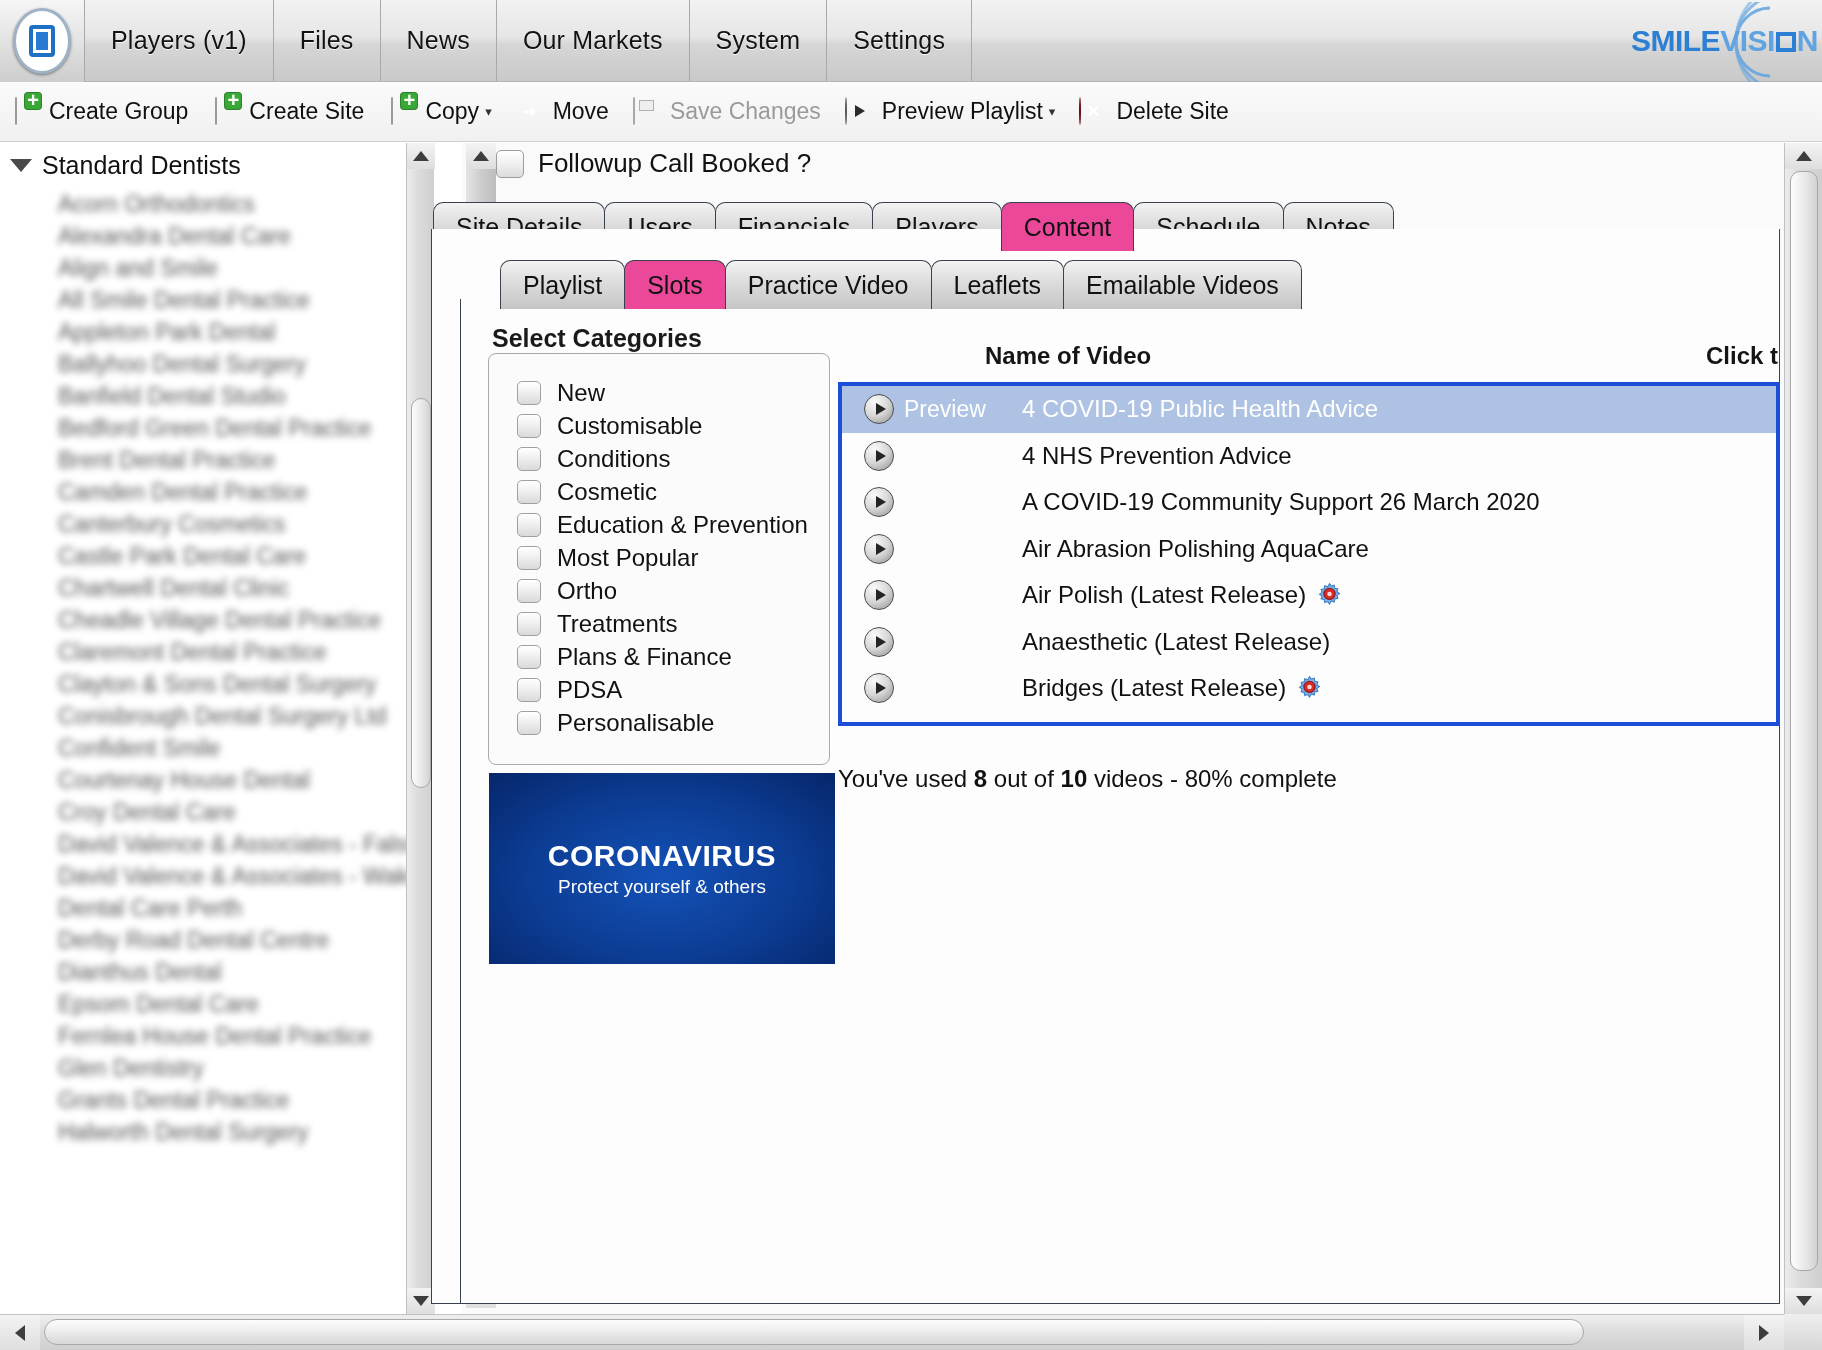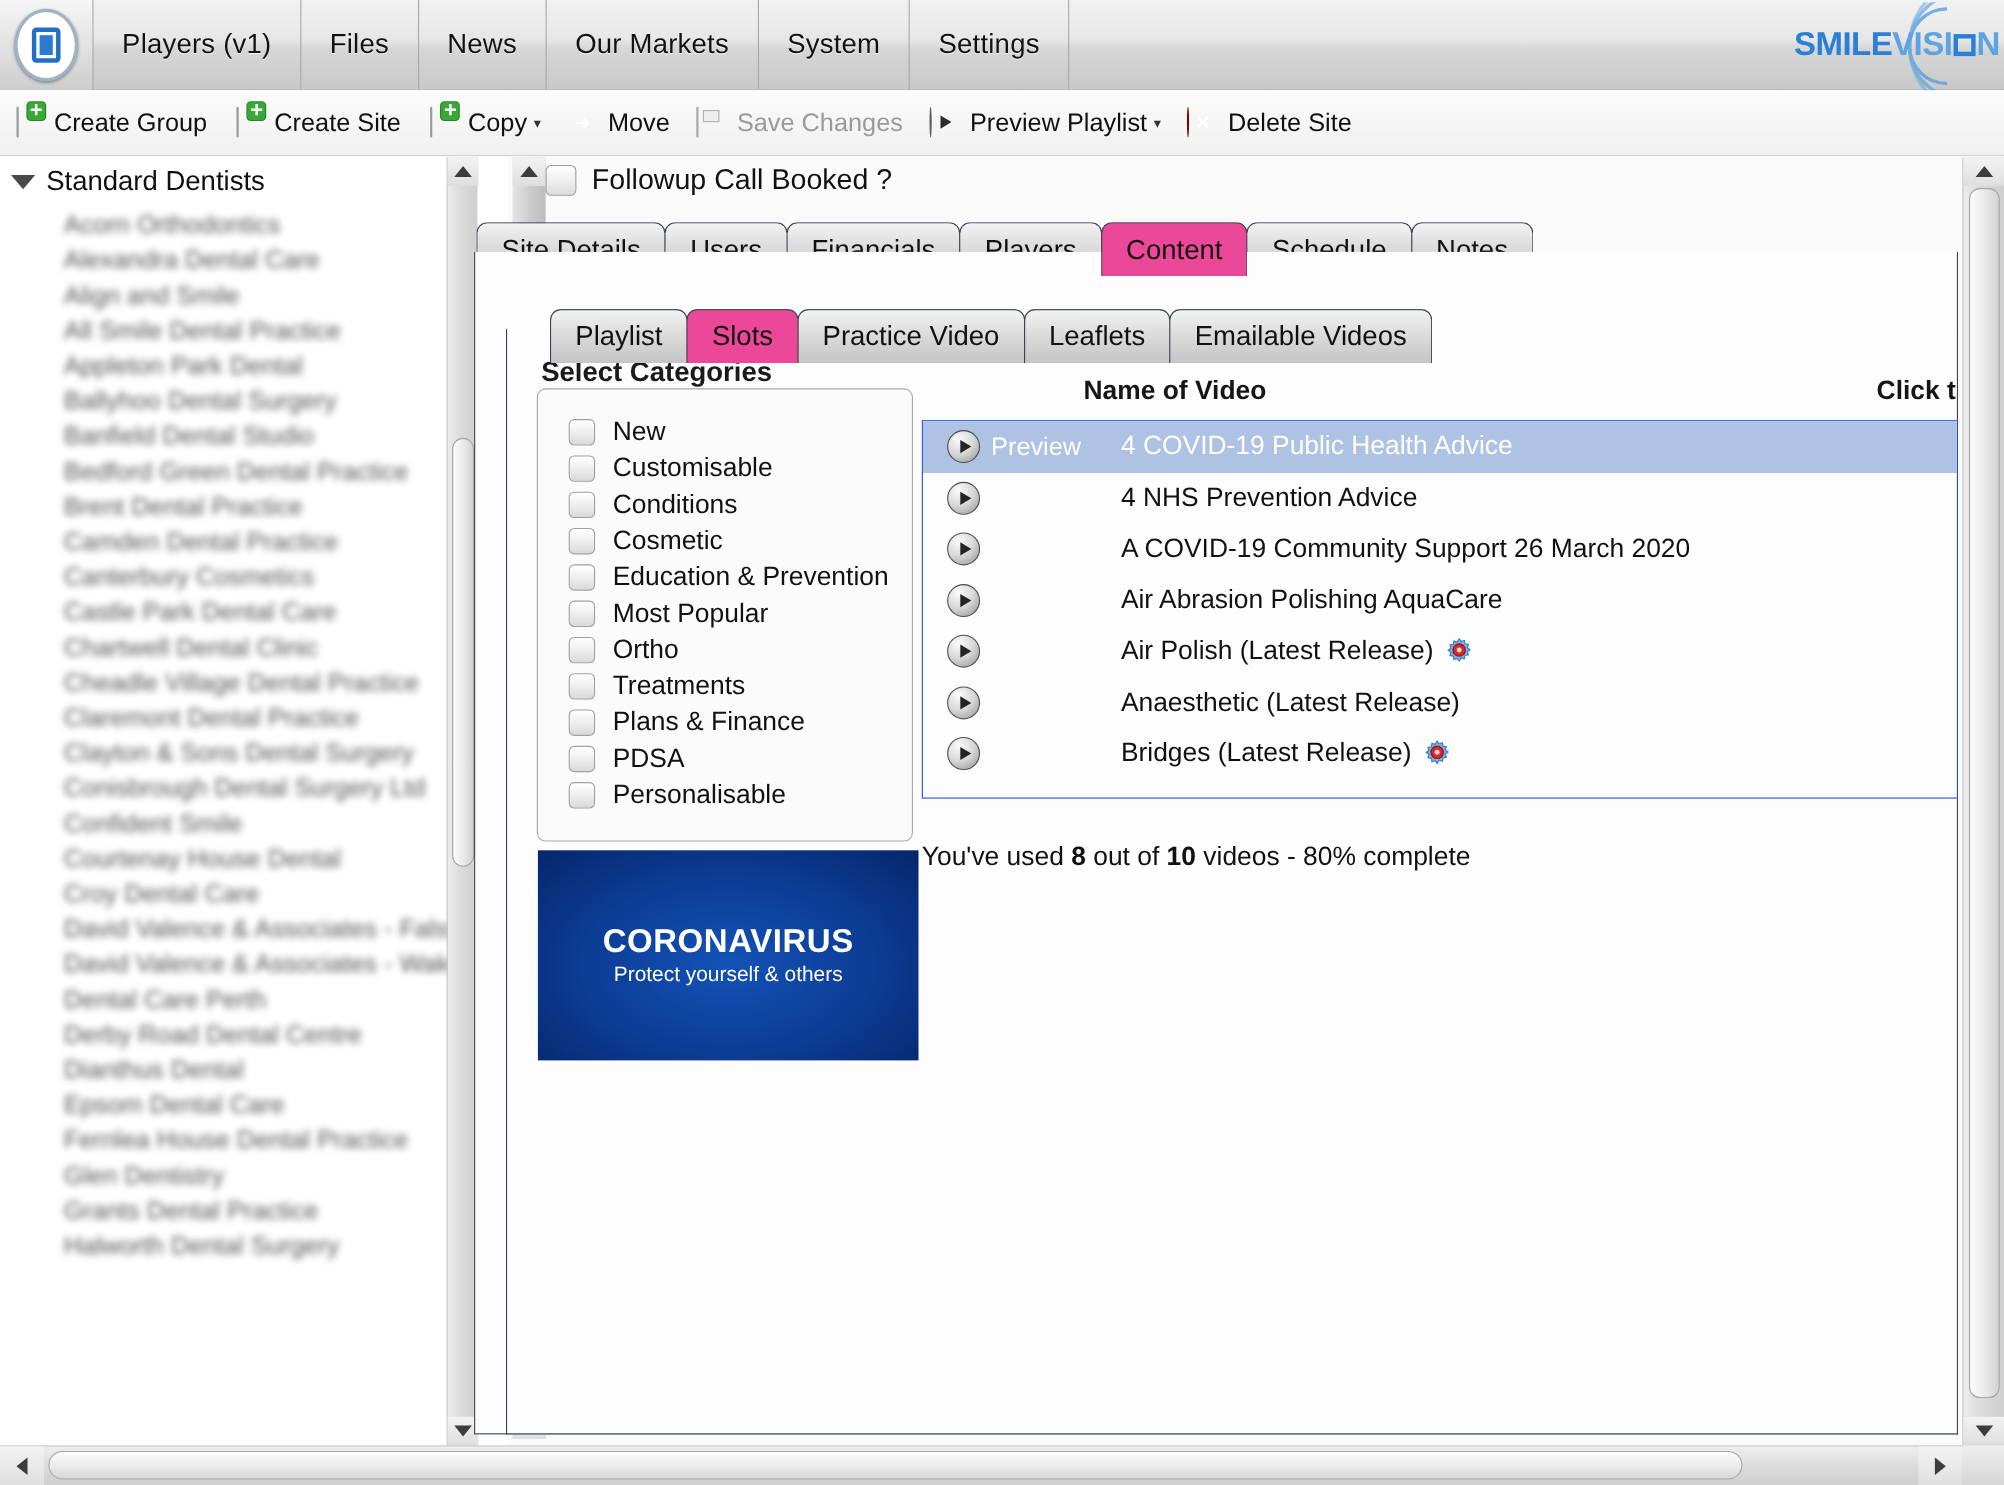--- a/index.html
+++ b/index.html
@@ -281,21 +281,21 @@
   .thumb-t1 { font-size: 30px; font-weight:bold; color:#fff; letter-spacing:.5px; }
   .thumb-t2 { font-size: 19px; color:#fff; margin-top:3px; }
 
   
   .vid-head {
     position:absolute; top:342px; font-size:24px; font-weight:bold; color:#151515;
   }
   .vid-list {
     position:absolute; left:838px; top:382px;
     width: 942px; height: 344px;
-    background:#fdfdfd; border:1px solid #1d4ed8;
+    background:#fdfdfd; border:4px solid #1d4ed8;
     overflow:hidden;
   }
   .vid-row {
     display:flex; align-items:center; height: 46.5px;
     padding-left: 22px; gap: 0; cursor:pointer;
   }
   .vid-row.sel { background:#aec3e4; }
   .pl-ic {
     width: 30px; height:30px; border-radius:50%;
     background: radial-gradient(circle at 34% 26%, #fbfbfb 0%, #d6d6d6 50%, #8f8f8f 100%);
@@ -516,21 +516,21 @@
   <div class="tab">Site Details</div>
   <div class="tab">Users</div>
   <div class="tab">Financials</div>
   <div class="tab">Players</div>
   <div class="tab active">Content</div>
   <div class="tab">Schedule</div>
   <div class="tab">Notes</div>
 </div>
 <div class="card1"></div>
 
-<div class="tabrow" style="left:462px; top:265px; z-index:5;padding-left:38px;">
+<div class="tabrow" style="left:462px; top:244px; z-index:5;padding-left:38px;">
   <div class="tab">Playlist</div>
   <div class="tab active">Slots</div>
   <div class="tab">Practice Video</div>
   <div class="tab">Leaflets</div>
   <div class="tab">Emailable Videos</div>
 </div>
 <div class="card2"></div>
 
 <div class="sec-title">Select Categories</div>
 <div class="cat-box">

